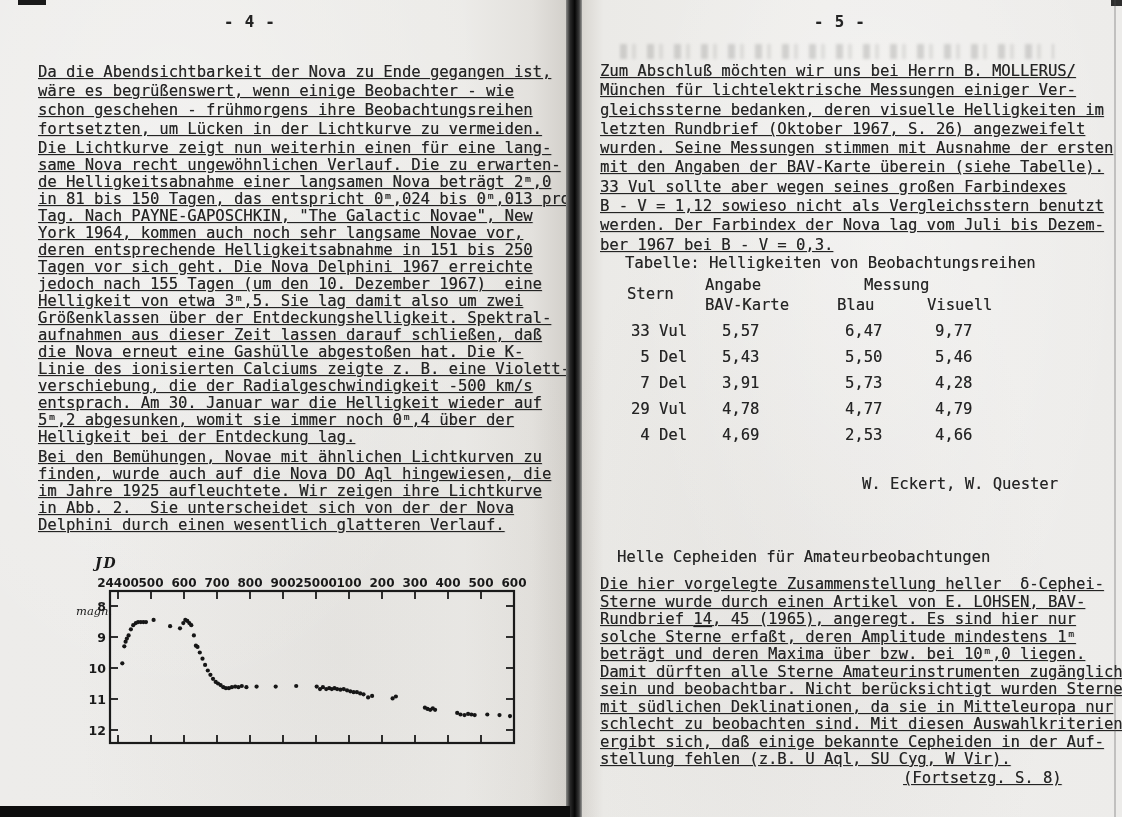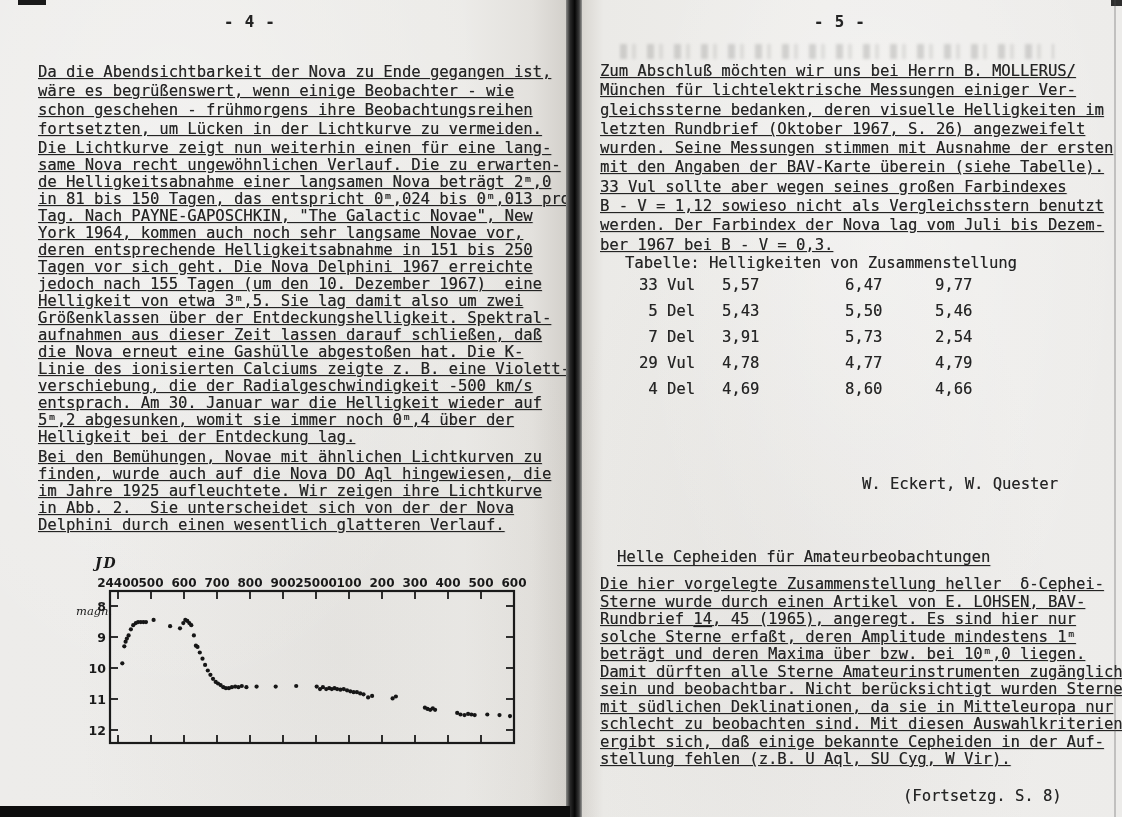--- a/index.html
+++ b/index.html
@@ -23,35 +23,35 @@
   .mark-tl{position:absolute;left:18px;top:0;width:28px;height:5px;background:#1a1a1a;}
   .mark-tr{position:absolute;left:1111px;top:0;width:11px;height:6px;background:#2e2e2e;}
   .edge-r{position:absolute;left:1114px;top:0;width:2px;height:817px;background:rgba(80,80,78,.28);}
 
   .tw{position:absolute;font-size:15.5px;line-height:17px;white-space:pre;
       text-shadow:0.3px 0.3px 0.35px rgba(30,30,30,.5);}
   .lh19 .tline{line-height:19.3px;}
   .tline{white-space:pre;text-decoration:underline;}
   .u{text-decoration:underline;text-underline-offset:2px;margin-top:16px;}
   .pagenum{font-weight:bold;letter-spacing:1px;}
-  .heading{text-decoration:underline;text-underline-offset:3px;}
+  .heading{text-underline-offset:3px;}
 
   .ghost{position:absolute;left:38px;top:44px;width:434px;height:15px;opacity:.42;filter:blur(1.4px);
      background:repeating-linear-gradient(90deg,rgba(105,105,103,.55) 0 7px,transparent 7px 12px,
                 rgba(125,125,123,.40) 12px 16px,transparent 16px 27px);}
 
   .vtable{position:absolute;left:45px;top:276px;font-size:15.5px;
       text-shadow:0.3px 0.3px 0.35px rgba(30,30,30,.5);}
   .vhead{position:relative;height:46px;width:420px;}
   .vhead span{position:absolute;white-space:pre;}
   .h-stern{left:0;top:9px}.h-angabe{left:78px;top:0}.h-messung{left:237px;top:0}
   .h-bav{left:78px;top:20px}.h-blau{left:210px;top:20px}.h-visuell{left:300px;top:20px}
   .vrow{position:relative;height:26px;width:420px;}
   .vrow span{position:absolute;white-space:pre;}
-  .c-stern{left:12px}.c-bav{left:95px}.c-blau{left:218px}.c-visuell{left:308px}
+  .c-stern{left:4px}.c-bav{left:95px}.c-blau{left:218px}.c-visuell{left:308px}
 
   .chart{position:absolute;left:76px;top:552px;width:470px;height:205px;}
 </style>
 </head>
 <body>
 
 <div class="scan">
 
   <div class="page page-left">
     <div class="tw pagenum" style="left:224px;top:14px;">- 4 -</div>
@@ -201,64 +201,72 @@
 
   </div>
 
   <div class="page page-right">
     <div class="tw pagenum" style="left:232px;top:14px;">- 5 -</div>
 
     <div class="ghost"></div>
 
     <div class="tw lh19" style="left:18px;top:62px;"><div class="tline"><span>Zum Abschluß möchten wir uns bei Herrn B. MOLLERUS/</span></div><div class="tline"><span>München für lichtelektrische Messungen einiger Ver-</span></div><div class="tline"><span>gleichssterne bedanken, deren visuelle Helligkeiten im</span></div><div class="tline"><span>letzten Rundbrief (Oktober 1967, S. 26) angezweifelt</span></div><div class="tline"><span>wurden. Seine Messungen stimmen mit Ausnahme der ersten</span></div><div class="tline"><span>mit den Angaben der BAV-Karte überein (siehe Tabelle).</span></div><div class="tline"><span>33 Vul sollte aber wegen seines großen Farbindexes</span></div><div class="tline"><span>B - V = 1,12 sowieso nicht als Vergleichsstern benutzt</span></div><div class="tline"><span>werden. Der Farbindex der Nova lag vom Juli bis Dezem-</span></div><div class="tline"><span>ber 1967 bei B - V = 0,3.</span></div></div>
 
-    <div class="tw" style="left:43px;top:255px;">Tabelle: Helligkeiten von Zusammenstellung</div>
+    <div class="tw" style="left:43px;top:255px;">Tabelle: Helligkeiten von Beobachtungsreihen</div>
 
     <div class="vtable">
+      <div class="vhead">
+        <span class="h-stern">Stern</span>
+        <span class="h-angabe">Angabe</span>
+        <span class="h-messung">Messung</span>
+        <span class="h-bav">BAV-Karte</span>
+        <span class="h-blau">Blau</span>
+        <span class="h-visuell">Visuell</span>
+      </div>
       <div>
           <div class="vrow">
             <span class="c-stern">33 Vul</span>
             <span class="c-bav">5,57</span>
             <span class="c-blau">6,47</span>
             <span class="c-visuell">9,77</span>
           </div>
           <div class="vrow">
             <span class="c-stern"> 5 Del</span>
             <span class="c-bav">5,43</span>
             <span class="c-blau">5,50</span>
             <span class="c-visuell">5,46</span>
           </div>
           <div class="vrow">
             <span class="c-stern"> 7 Del</span>
             <span class="c-bav">3,91</span>
             <span class="c-blau">5,73</span>
-            <span class="c-visuell">2,54</span>
+            <span class="c-visuell">4,28</span>
           </div>
           <div class="vrow">
             <span class="c-stern">29 Vul</span>
             <span class="c-bav">4,78</span>
             <span class="c-blau">4,77</span>
             <span class="c-visuell">4,79</span>
           </div>
           <div class="vrow">
             <span class="c-stern"> 4 Del</span>
             <span class="c-bav">4,69</span>
-            <span class="c-blau">8,60</span>
+            <span class="c-blau">2,53</span>
             <span class="c-visuell">4,66</span>
           </div>
         </div>
     </div>
 
     <div class="tw" style="left:280px;top:476px;">W. Eckert, W. Quester</div>
 
     <div class="tw heading" style="left:35px;top:549px;">Helle Cepheiden für Amateurbeobachtungen</div>
 
     <div class="tw" style="left:18px;top:576px;line-height:17.5px;"><div class="tline"><span>Die hier vorgelegte Zusammenstellung heller  δ-Cephei-</span></div><div class="tline"><span>Sterne wurde durch einen Artikel von E. LOHSEN, BAV-</span></div><div class="tline"><span>Rundbrief </span><span class="u">14</span><span>, 45 (1965), angeregt. Es sind hier nur</span></div><div class="tline"><span>solche Sterne erfaßt, deren Amplitude mindestens 1ᵐ</span></div><div class="tline"><span>beträgt und deren Maxima über bzw. bei 10ᵐ,0 liegen.</span></div><div class="tline"><span>Damit dürften alle Sterne Amateurinstrumenten zugänglich</span></div><div class="tline"><span>sein und beobachtbar. Nicht berücksichtigt wurden Sterne</span></div><div class="tline"><span>mit südlichen Deklinationen, da sie in Mitteleuropa nur</span></div><div class="tline"><span>schlecht zu beobachten sind. Mit diesen Auswahlkriterien</span></div><div class="tline"><span>ergibt sich, daß einige bekannte Cepheiden in der Auf-</span></div><div class="tline"><span>stellung fehlen (z.B. U Aql, SU Cyg, W Vir).</span></div></div>
 
-    <div class="tw" style="left:321px;top:788px;">(Fortsetzg. S. 8)</div>
+    <div class="tw" style="left:321px;top:770px;text-decoration:underline;">(Fortsetzg. S. 8)</div>
   </div>
 
   <div class="gutter"></div>
   <div class="strip-bottom"></div>
   <div class="mark-tl"></div>
   <div class="mark-tr"></div>
   <div class="edge-r"></div>
 </div>
 
 </body></html>

